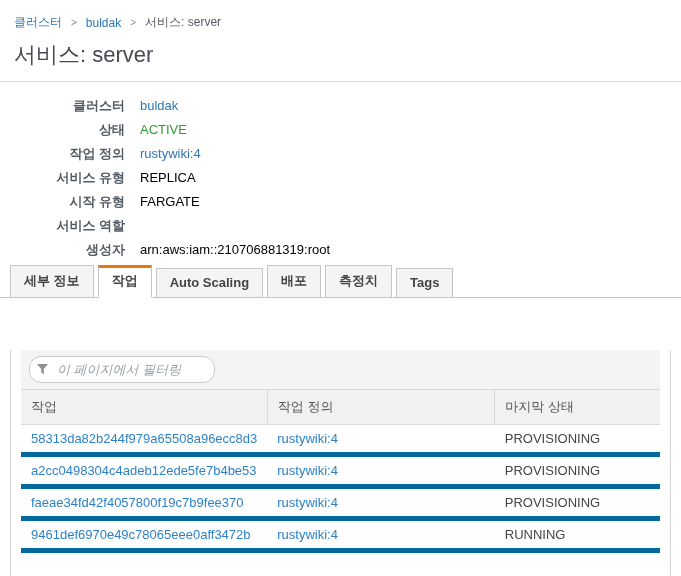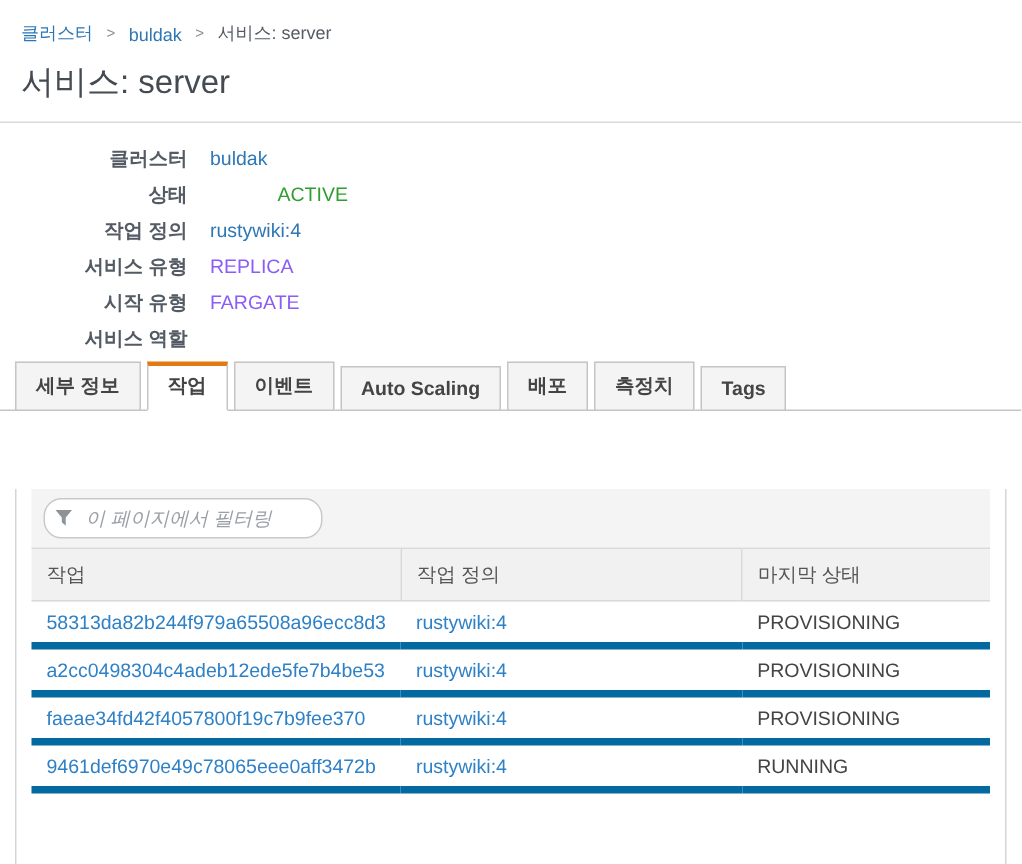--- a/index.html
+++ b/index.html
@@ -14,23 +14,23 @@
 
   
   h1.page-title { font-size:22px; font-weight:400; color:#454b52; padding:9px 14px 11px 14px; }
   .title-divider { border-bottom:1px solid #d9d9d9; width:100%; }
 
   
   .details { margin-top:15px; }
   .detail-row { display:flex; align-items:baseline; margin-bottom:7px; line-height:17px; }
   .detail-label { flex:none; width:140px; text-align:right; padding-right:15px;
     color:#545b64; font-weight:bold; }
-  .detail-value { color:#8b5cf6; }
+  .detail-value { color:#000000; }
   a.detail-value.link { color:#2e77b5; text-decoration:none; cursor:pointer; }
-  .detail-value.green { color:#2e9e2e;margin-left:45px; }
+  .detail-value.green { color:#2e9e2e; }
 
   
   .tabs { display:flex; align-items:flex-end; padding-left:10px; 
     border-bottom:1px solid #c5c5c5; }
   .tab { border:1px solid #c5c5c5; background:#f4f4f4; color:#444; font-weight:bold;
     padding:6px 13px 7px 13px; margin-right:4px; margin-bottom:-1px; cursor:pointer;
     white-space:nowrap; }
   .tab.active { background:#fff; border-top:3px solid #e47911; border-bottom-color:#fff;
     padding-top:4px; }
 
@@ -93,26 +93,29 @@
     <div class="detail-label">서비스 유형</div>
     <span class="detail-value">REPLICA</span>
   </div>
   <div class="detail-row">
     <div class="detail-label">시작 유형</div>
     <span class="detail-value">FARGATE</span>
   </div>
   <div class="detail-row">
     <div class="detail-label">서비스 역할</div>
   </div>
+  <div class="detail-row">
+    <div class="detail-label">생성자</div>
+    <span class="detail-value">arn:aws:iam::210706881319:root</span>
+  </div>
 </section>
 
 <div class="tabs">
   <div class="tab">세부 정보</div>
   <div class="tab active">작업</div>
-  <div class="tab">이벤트</div>
   <div class="tab">Auto Scaling</div>
   <div class="tab">배포</div>
   <div class="tab">측정치</div>
   <div class="tab">Tags</div>
 </div>
 
 <div class="panel">
   <div class="toolbar">
     <div class="toolbar-filter">
       <div class="filter-box">

